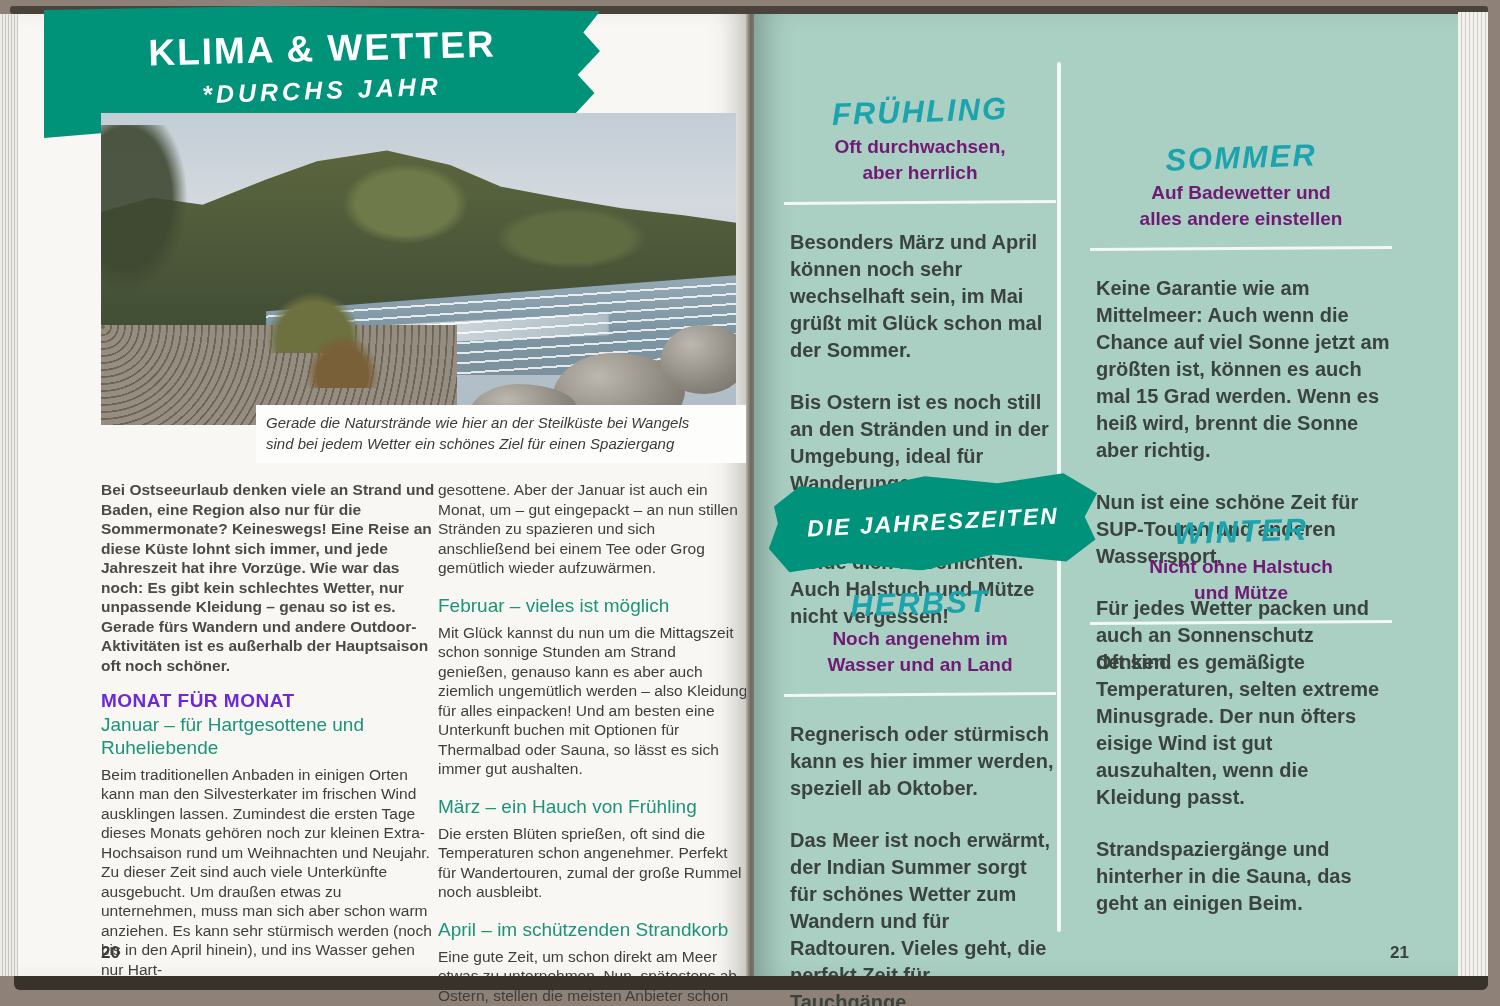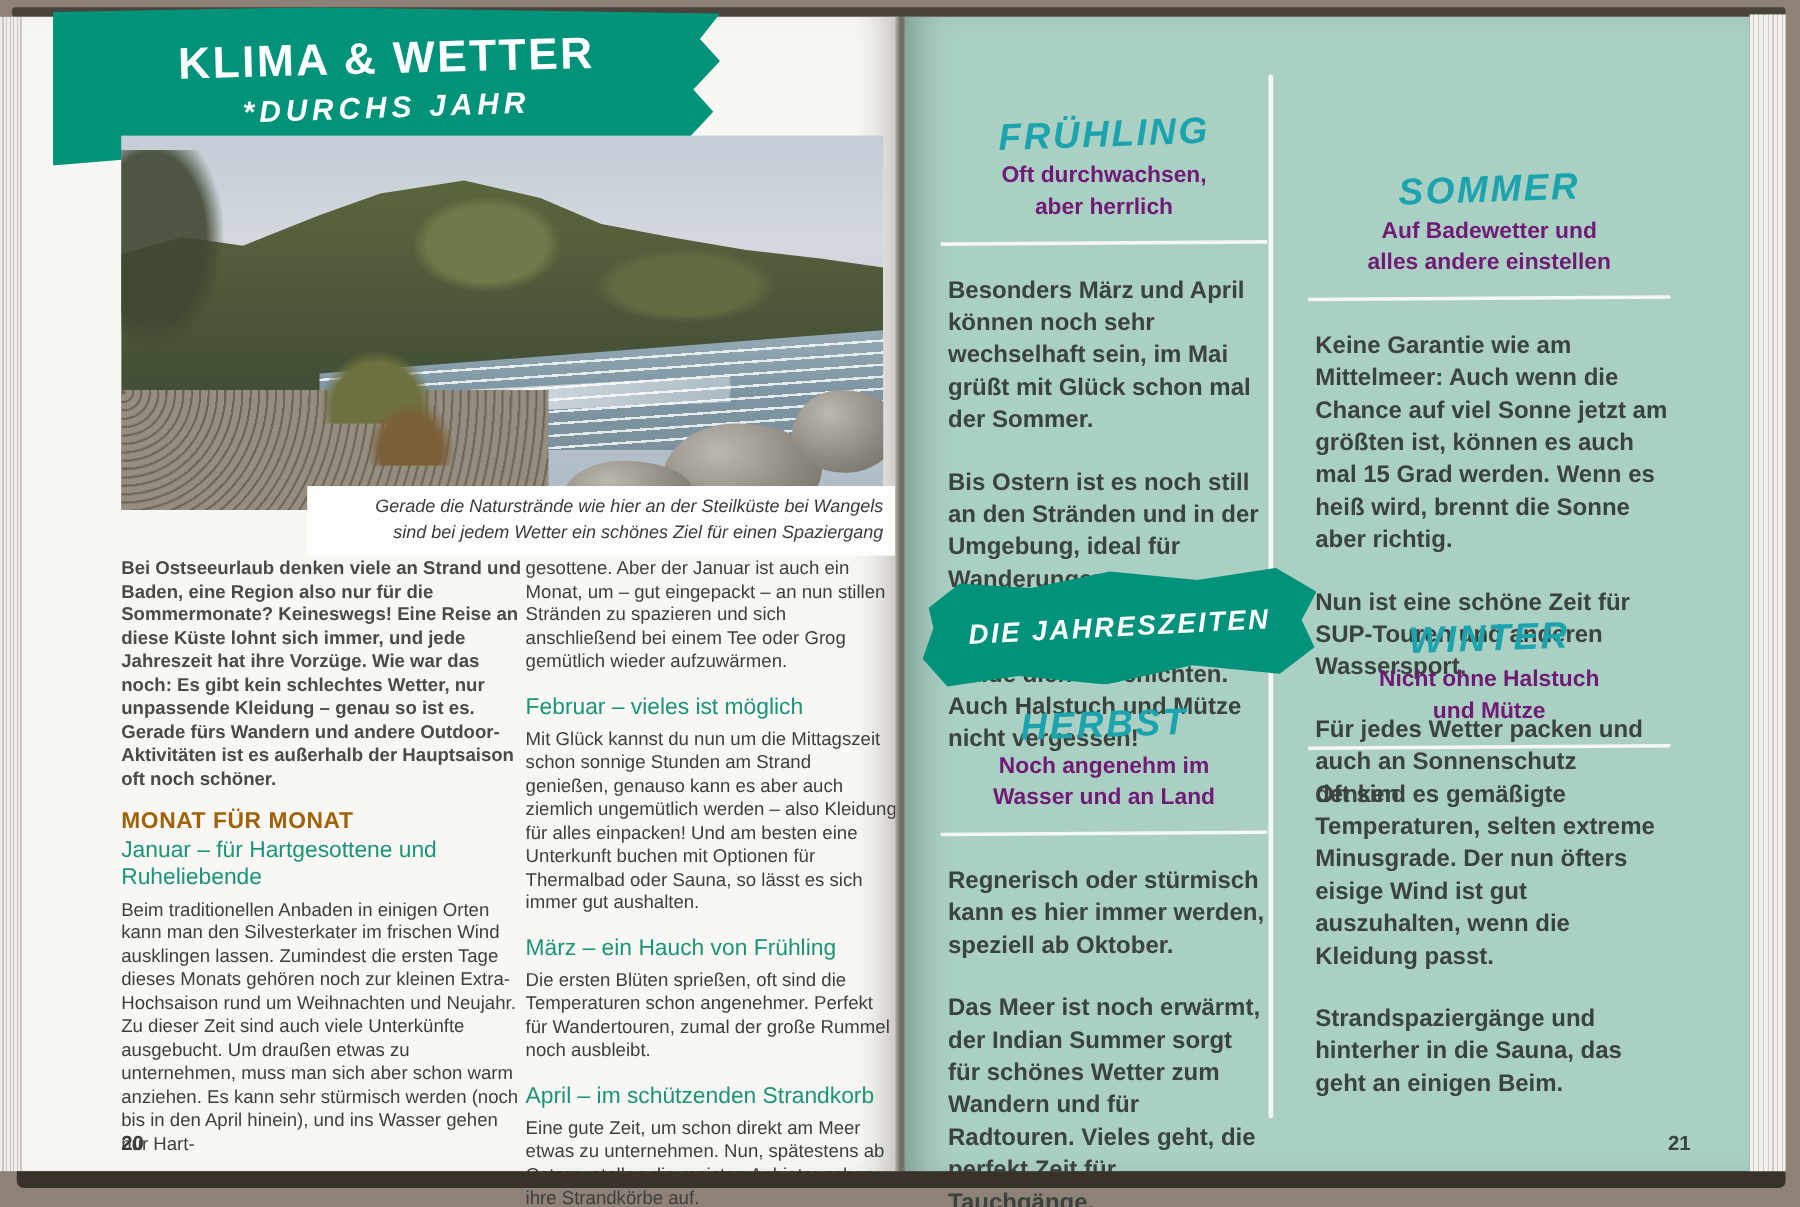--- a/index.html
+++ b/index.html
@@ -54,28 +54,28 @@
   .rock1{left:71%;top:77%;width:21%;height:27%;}
   .rock2{left:88%;top:68%;width:14%;height:22%;}
   .rock3{left:58%;top:87%;width:17%;height:18%;}
   .ph-grass1{position:absolute;left:25%;top:55%;width:17%;height:22%;
       background:radial-gradient(ellipse at 50% 80%,#6d713f 0 48%,transparent 62%);}
   .ph-grass2{position:absolute;left:31%;top:68%;width:14%;height:20%;
       background:radial-gradient(ellipse at 50% 80%,#7a6038 0 40%,transparent 58%);}
 
   .caption{position:absolute;left:238px;top:391px;width:470px;background:#fdfdfc;
       padding:7px 10px 9px;font-style:italic;font-size:15px;line-height:21px;color:#3b3b3a;
-      text-align:right;white-space:pre-line;}
-
-  .col{position:absolute;top:450px;font-size:15.5px;line-height:19.5px;color:#3e3e3c;}
+      text-align:left;white-space:pre-line;}
+
+  .col{position:absolute;top:466px;font-size:15.5px;line-height:19.5px;color:#3e3e3c;}
   .col-a{left:83px;width:336px;}
   .col-b{left:420px;width:310px;}
   .col p{margin:0 0 0;}
   .intro{font-weight:bold;color:#4a4a47;}
-  .caps-head{margin:16px 0 2px;font-size:19px;font-weight:bold;letter-spacing:.5px;color:#a16207;}
+  .caps-head{margin:16px 0 2px;font-size:19px;font-weight:bold;letter-spacing:.5px;color:#6d28d9;}
   .green-head{margin:0 0 6px;font-size:19px;line-height:23px;font-weight:normal;color:#1b9478;}
   .green-head.sub{margin:16px 0 6px;}
   .pagenum{position:absolute;top:929px;font-size:17px;font-weight:bold;color:#3b3b39;}
   .pn-left{left:83px;}
   .pn-right{left:636px;color:#39423d;}
 
   
   .vdivider{position:absolute;left:303px;top:48px;width:4px;height:870px;background:#f4f7f4;border-radius:2px;}
   .season{position:absolute;text-align:center;}
   .sec-fruehling{left:30px;top:80px;width:272px;}

